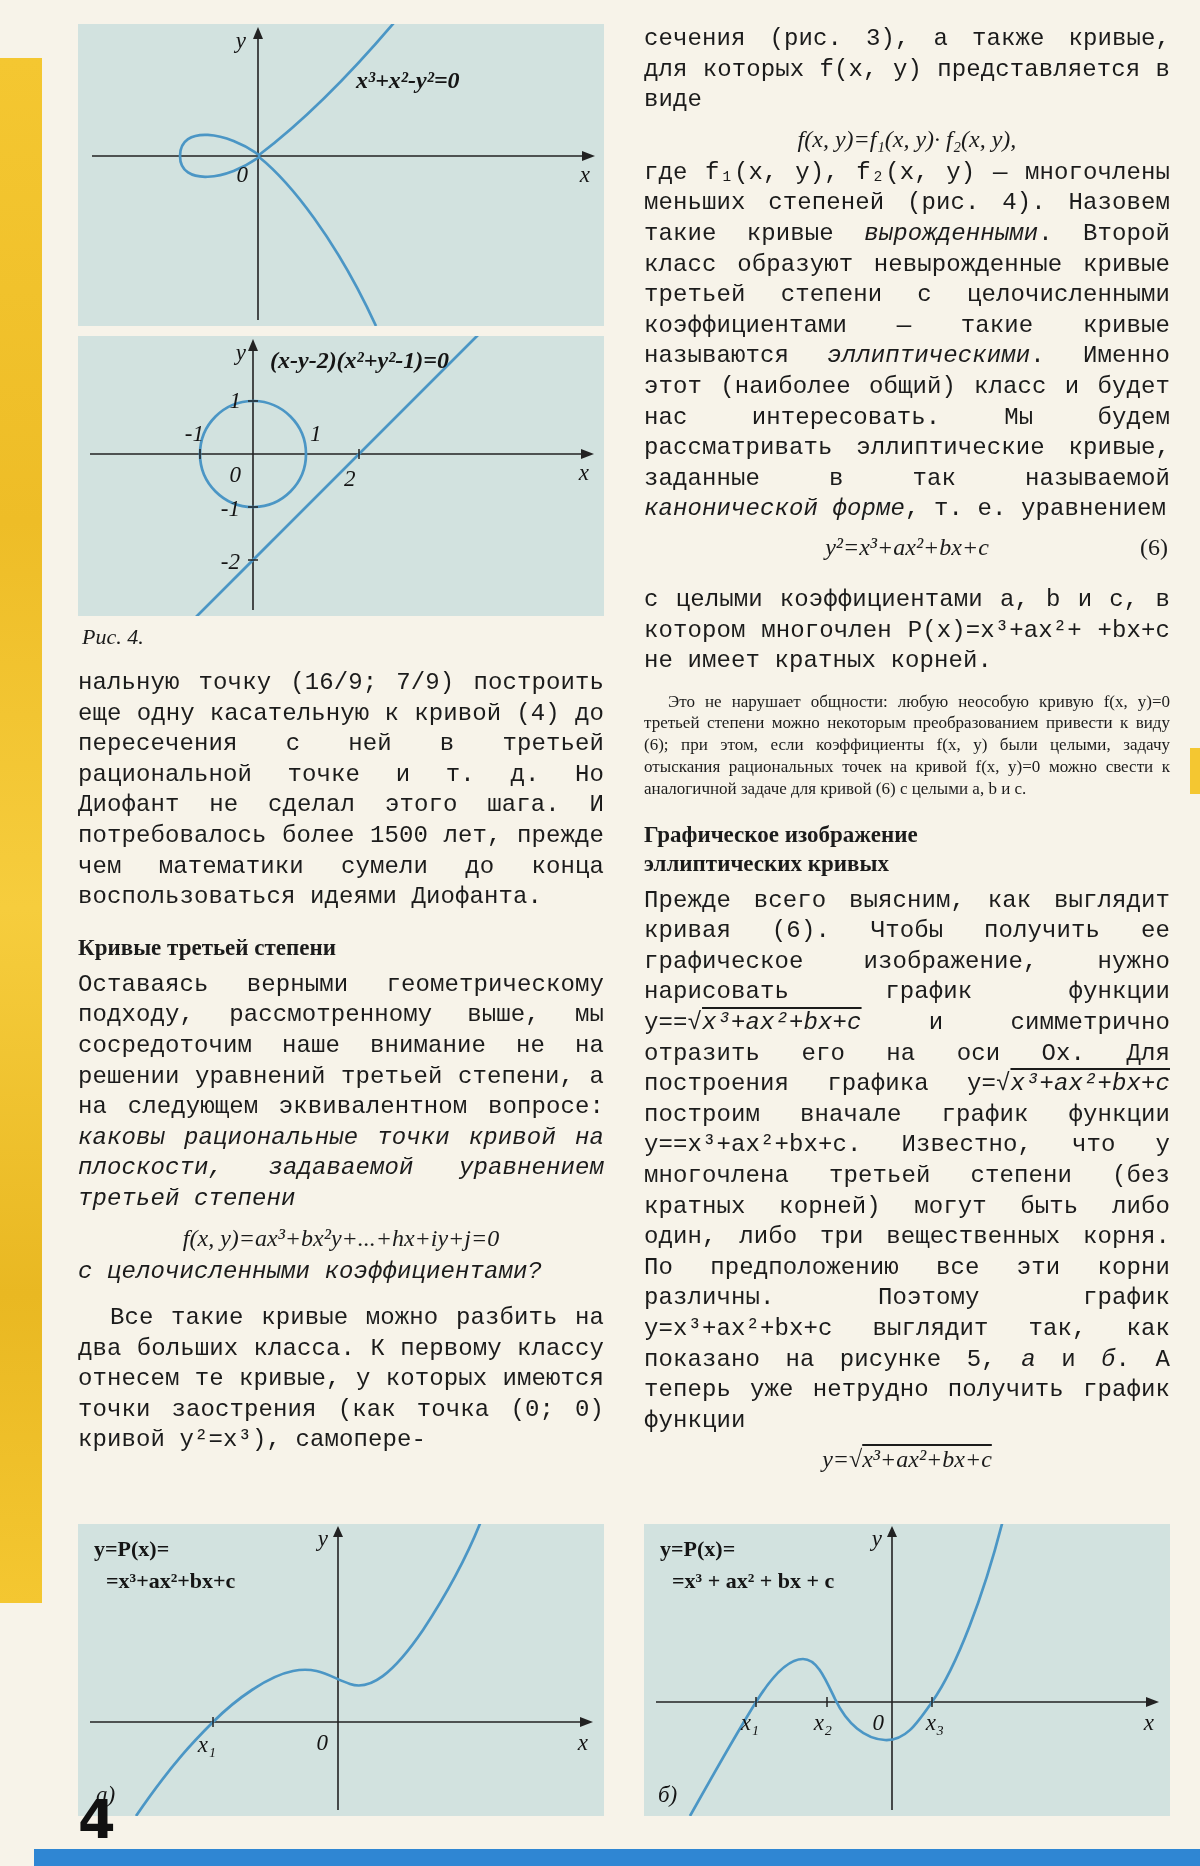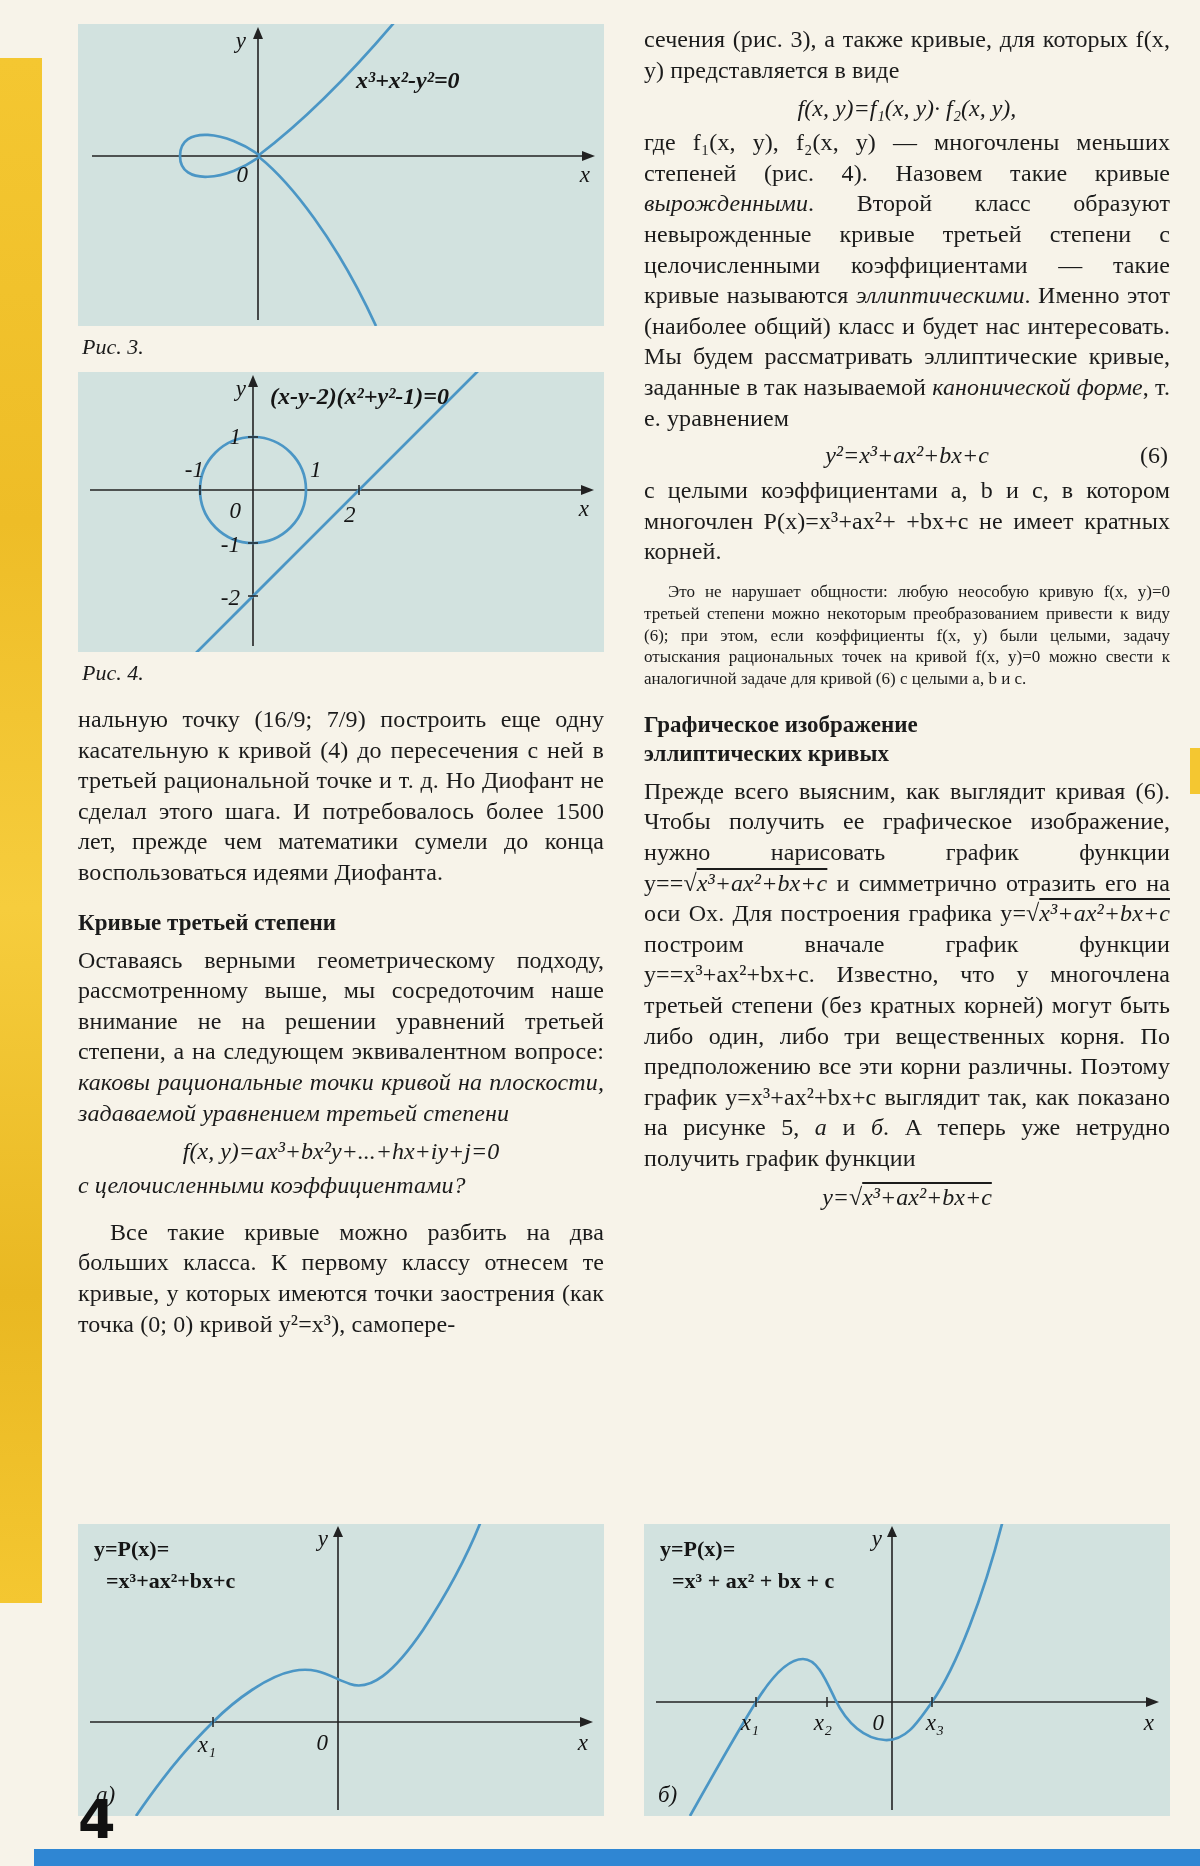--- a/index.html
+++ b/index.html
@@ -44,37 +44,37 @@
   .axis { stroke:#222; stroke-width:1.6; fill:none; }
   .arrow { fill:#222; stroke:none; }
   .curve { stroke:#4b96c5; stroke-width:2.7; fill:none; }
   .tick { stroke:#222; stroke-width:1.5; }
   .svg-eq { font-family:"Liberation Serif",serif; font-style:italic; font-size:24px; fill:#151515; font-weight:600; }
   .svg-lbl { font-family:"Liberation Serif",serif; font-style:italic; font-size:23px; fill:#151515; }
   .svg-bold { font-family:"Liberation Serif",serif; font-size:22px; font-weight:700; fill:#151515; }
 
   .body-text {
     font-size:24px; line-height:30.6px; text-align:justify;
-    margin:0; letter-spacing:0.1px;
+    margin:0; letter-spacing:0.1px;font-family:Liberation Mono, monospace;
   }
   .mt { margin-top:16px; }
   .indent { text-indent:32px; }
   .it { font-style:italic; }
   .ov { font-style:italic; text-decoration:overline; }
   .heading {
     font-size:23px; font-weight:700; line-height:29px;
     margin:20px 0 8px 0;
   }
   .formula {
     font-style:italic; font-size:24px; line-height:34px;
     text-align:center; margin:6px 0 2px 0;
   }
   .formula-row {
     position:relative; font-style:italic; font-size:24px; line-height:36px;
-    text-align:center; margin:4px 0 2px 0;
+    text-align:center; margin:4px 0 20px 0;
   }
   .formula-num {
     position:absolute; right:2px; top:0; font-style:normal;
   }
   .small-text {
     font-size:17px; line-height:21.8px; text-align:justify;
     margin:14px 0 0 0; text-indent:24px;
   }
   .bottom-block { margin-top:auto;text-align:center; }
   .page-number {
@@ -100,21 +100,20 @@
         <polygon class="arrow" points="504,127 517,132 504,137"></polygon>
         <line class="axis" x1="180" y1="296" x2="180" y2="14"></line>
         <polygon class="arrow" points="175,15 180,3 185,15"></polygon>
         <path class="curve" d="M 320,-6 C 266,58 218,103 181,131 C 150,108 102,100 102,132 C 102,163 150,156 181,133 C 212,158 258,215 298,302"></path>
         <text class="svg-eq" x="278" y="64">x³+x²-y²=0</text>
         <text class="svg-lbl" x="168" y="24" text-anchor="end">y</text>
         <text class="svg-lbl" x="512" y="158" text-anchor="end">x</text>
         <text class="svg-lbl" x="170" y="158" text-anchor="end">0</text>
       </svg>
     </div>
-    <div class="fig-caption">Рис. 3.</div>
 
     <div class="figure fig4">
       <svg width="526" height="280" viewBox="0 0 526 280">
         <line class="axis" x1="12" y1="118" x2="503" y2="118"></line>
         <polygon class="arrow" points="503,113 516,118 503,123"></polygon>
         <line class="axis" x1="175" y1="274" x2="175" y2="14"></line>
         <polygon class="arrow" points="170,15 175,3 180,15"></polygon>
         <circle class="curve" cx="175" cy="118" r="53"></circle>
         <line class="curve" x1="108" y1="291" x2="400" y2="-1"></line>
         <line class="tick" x1="122" y1="113" x2="122" y2="123"></line>

